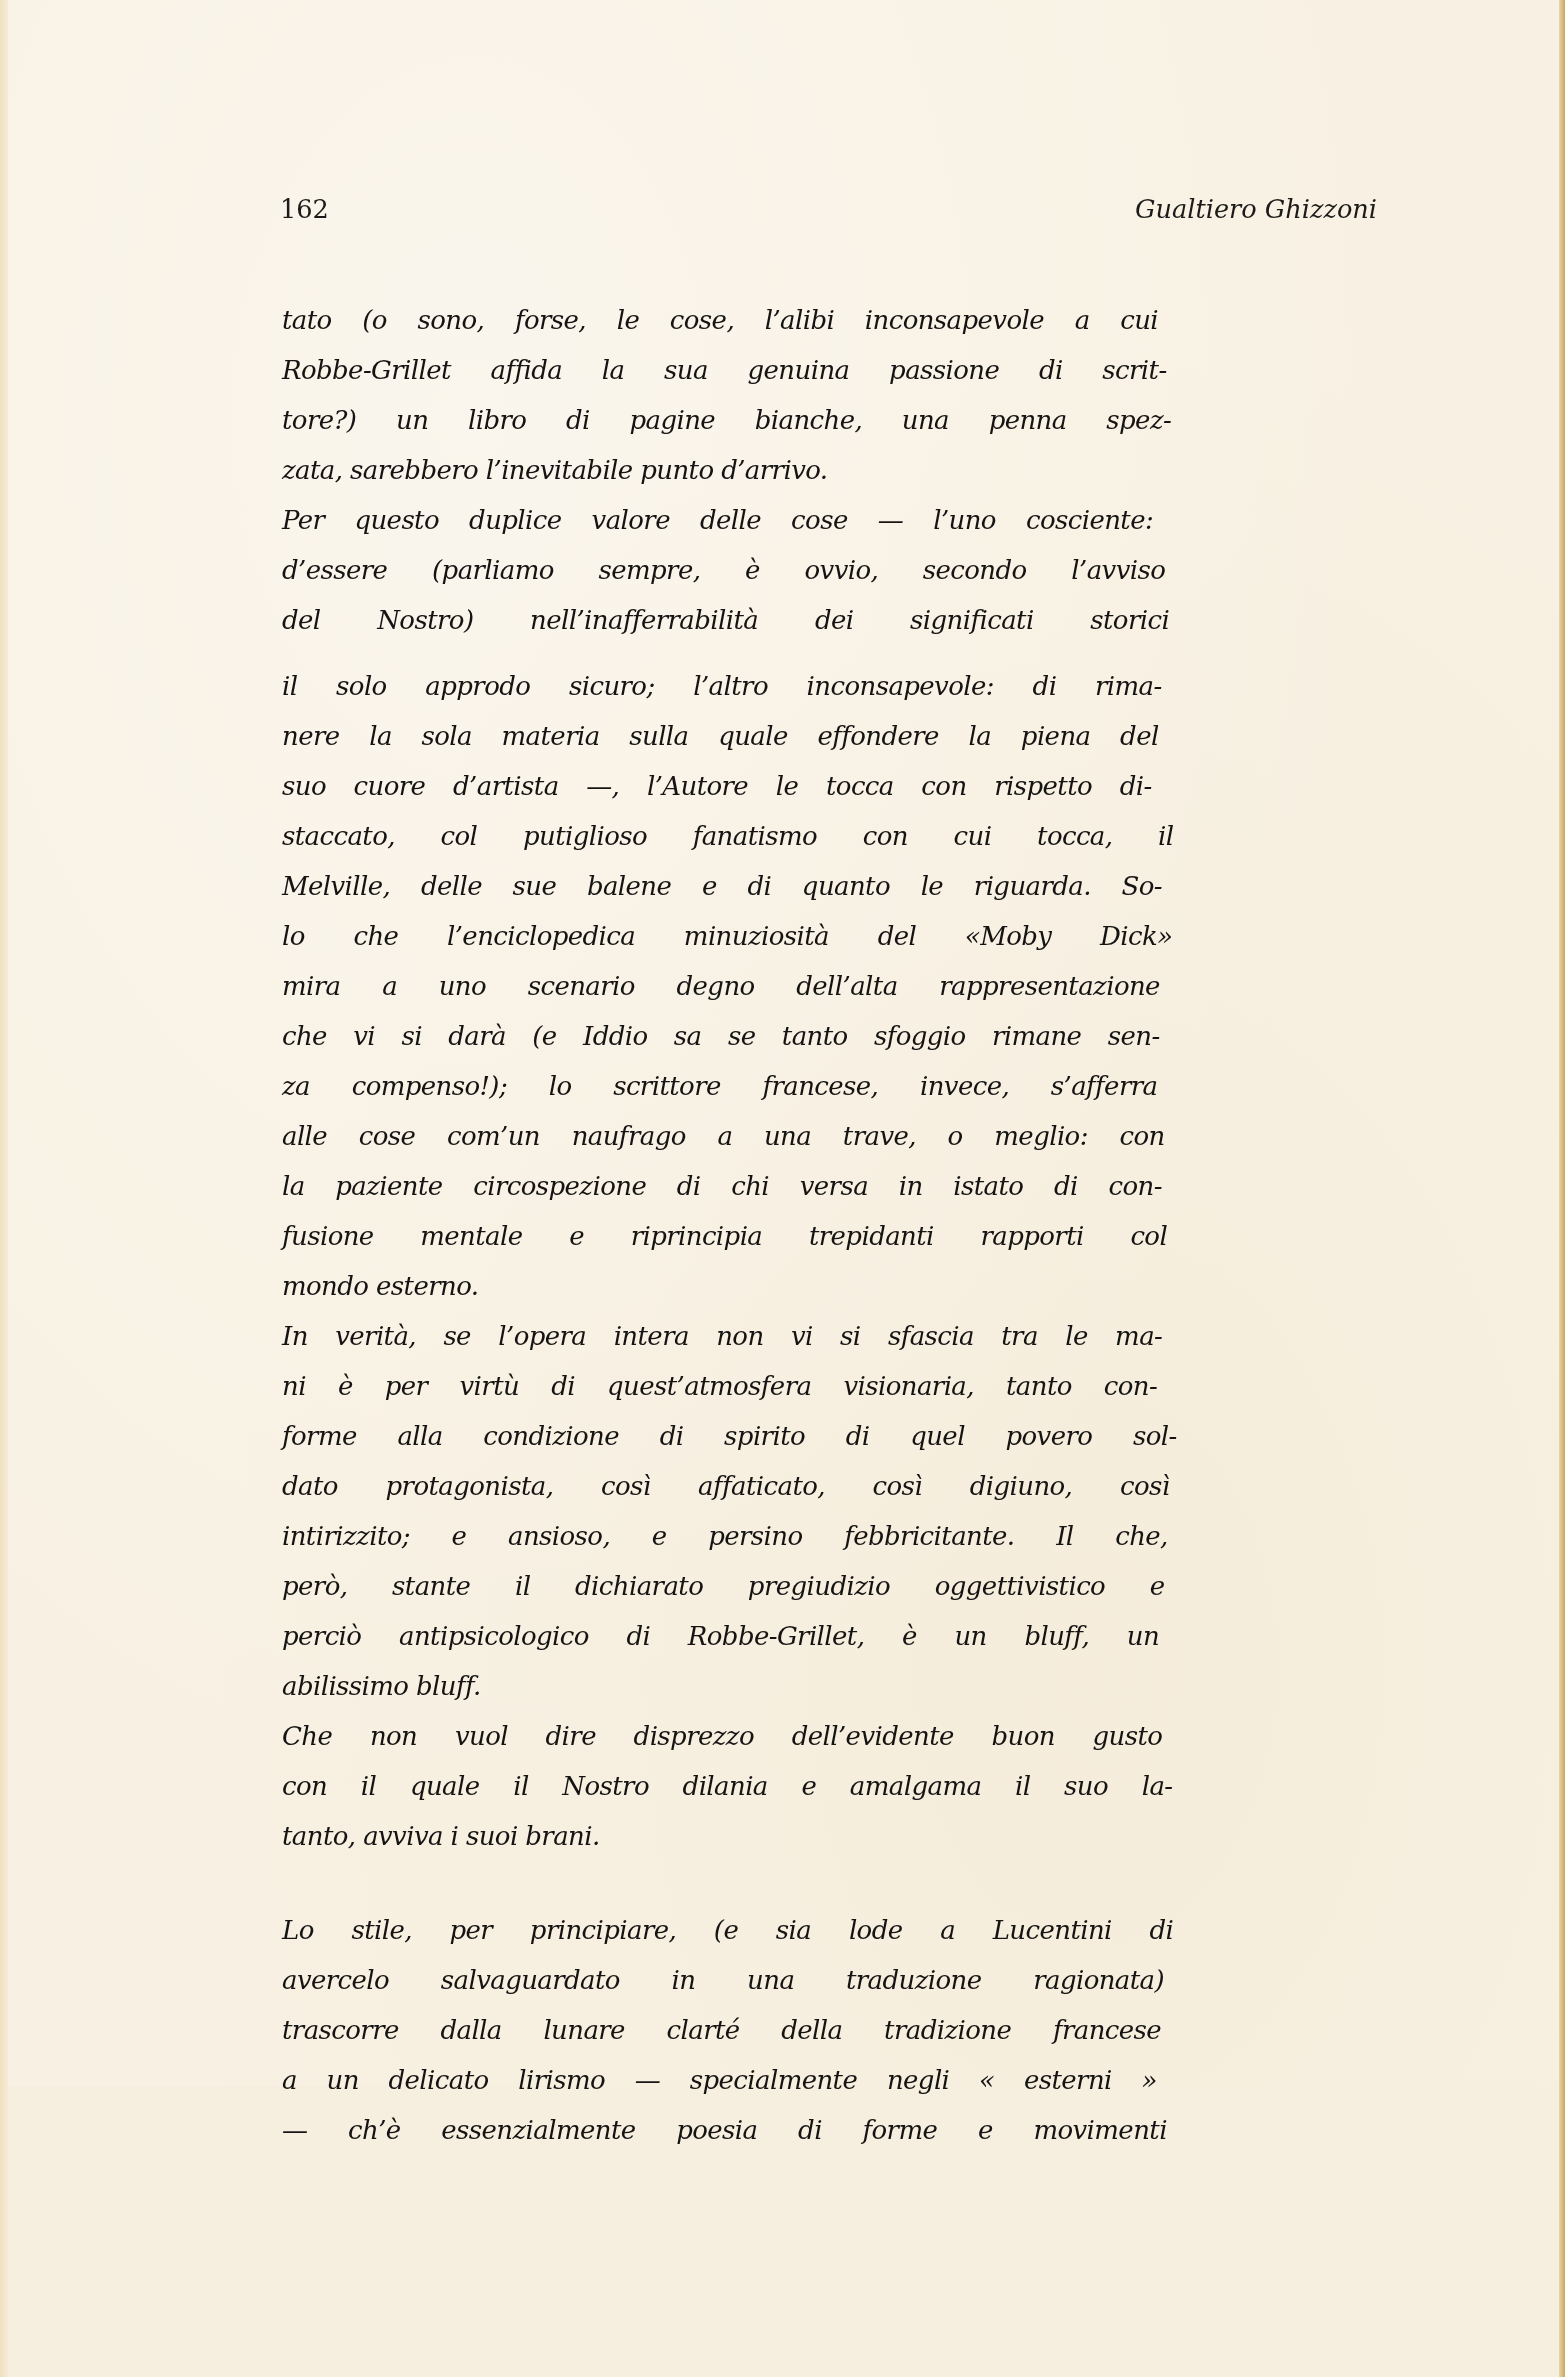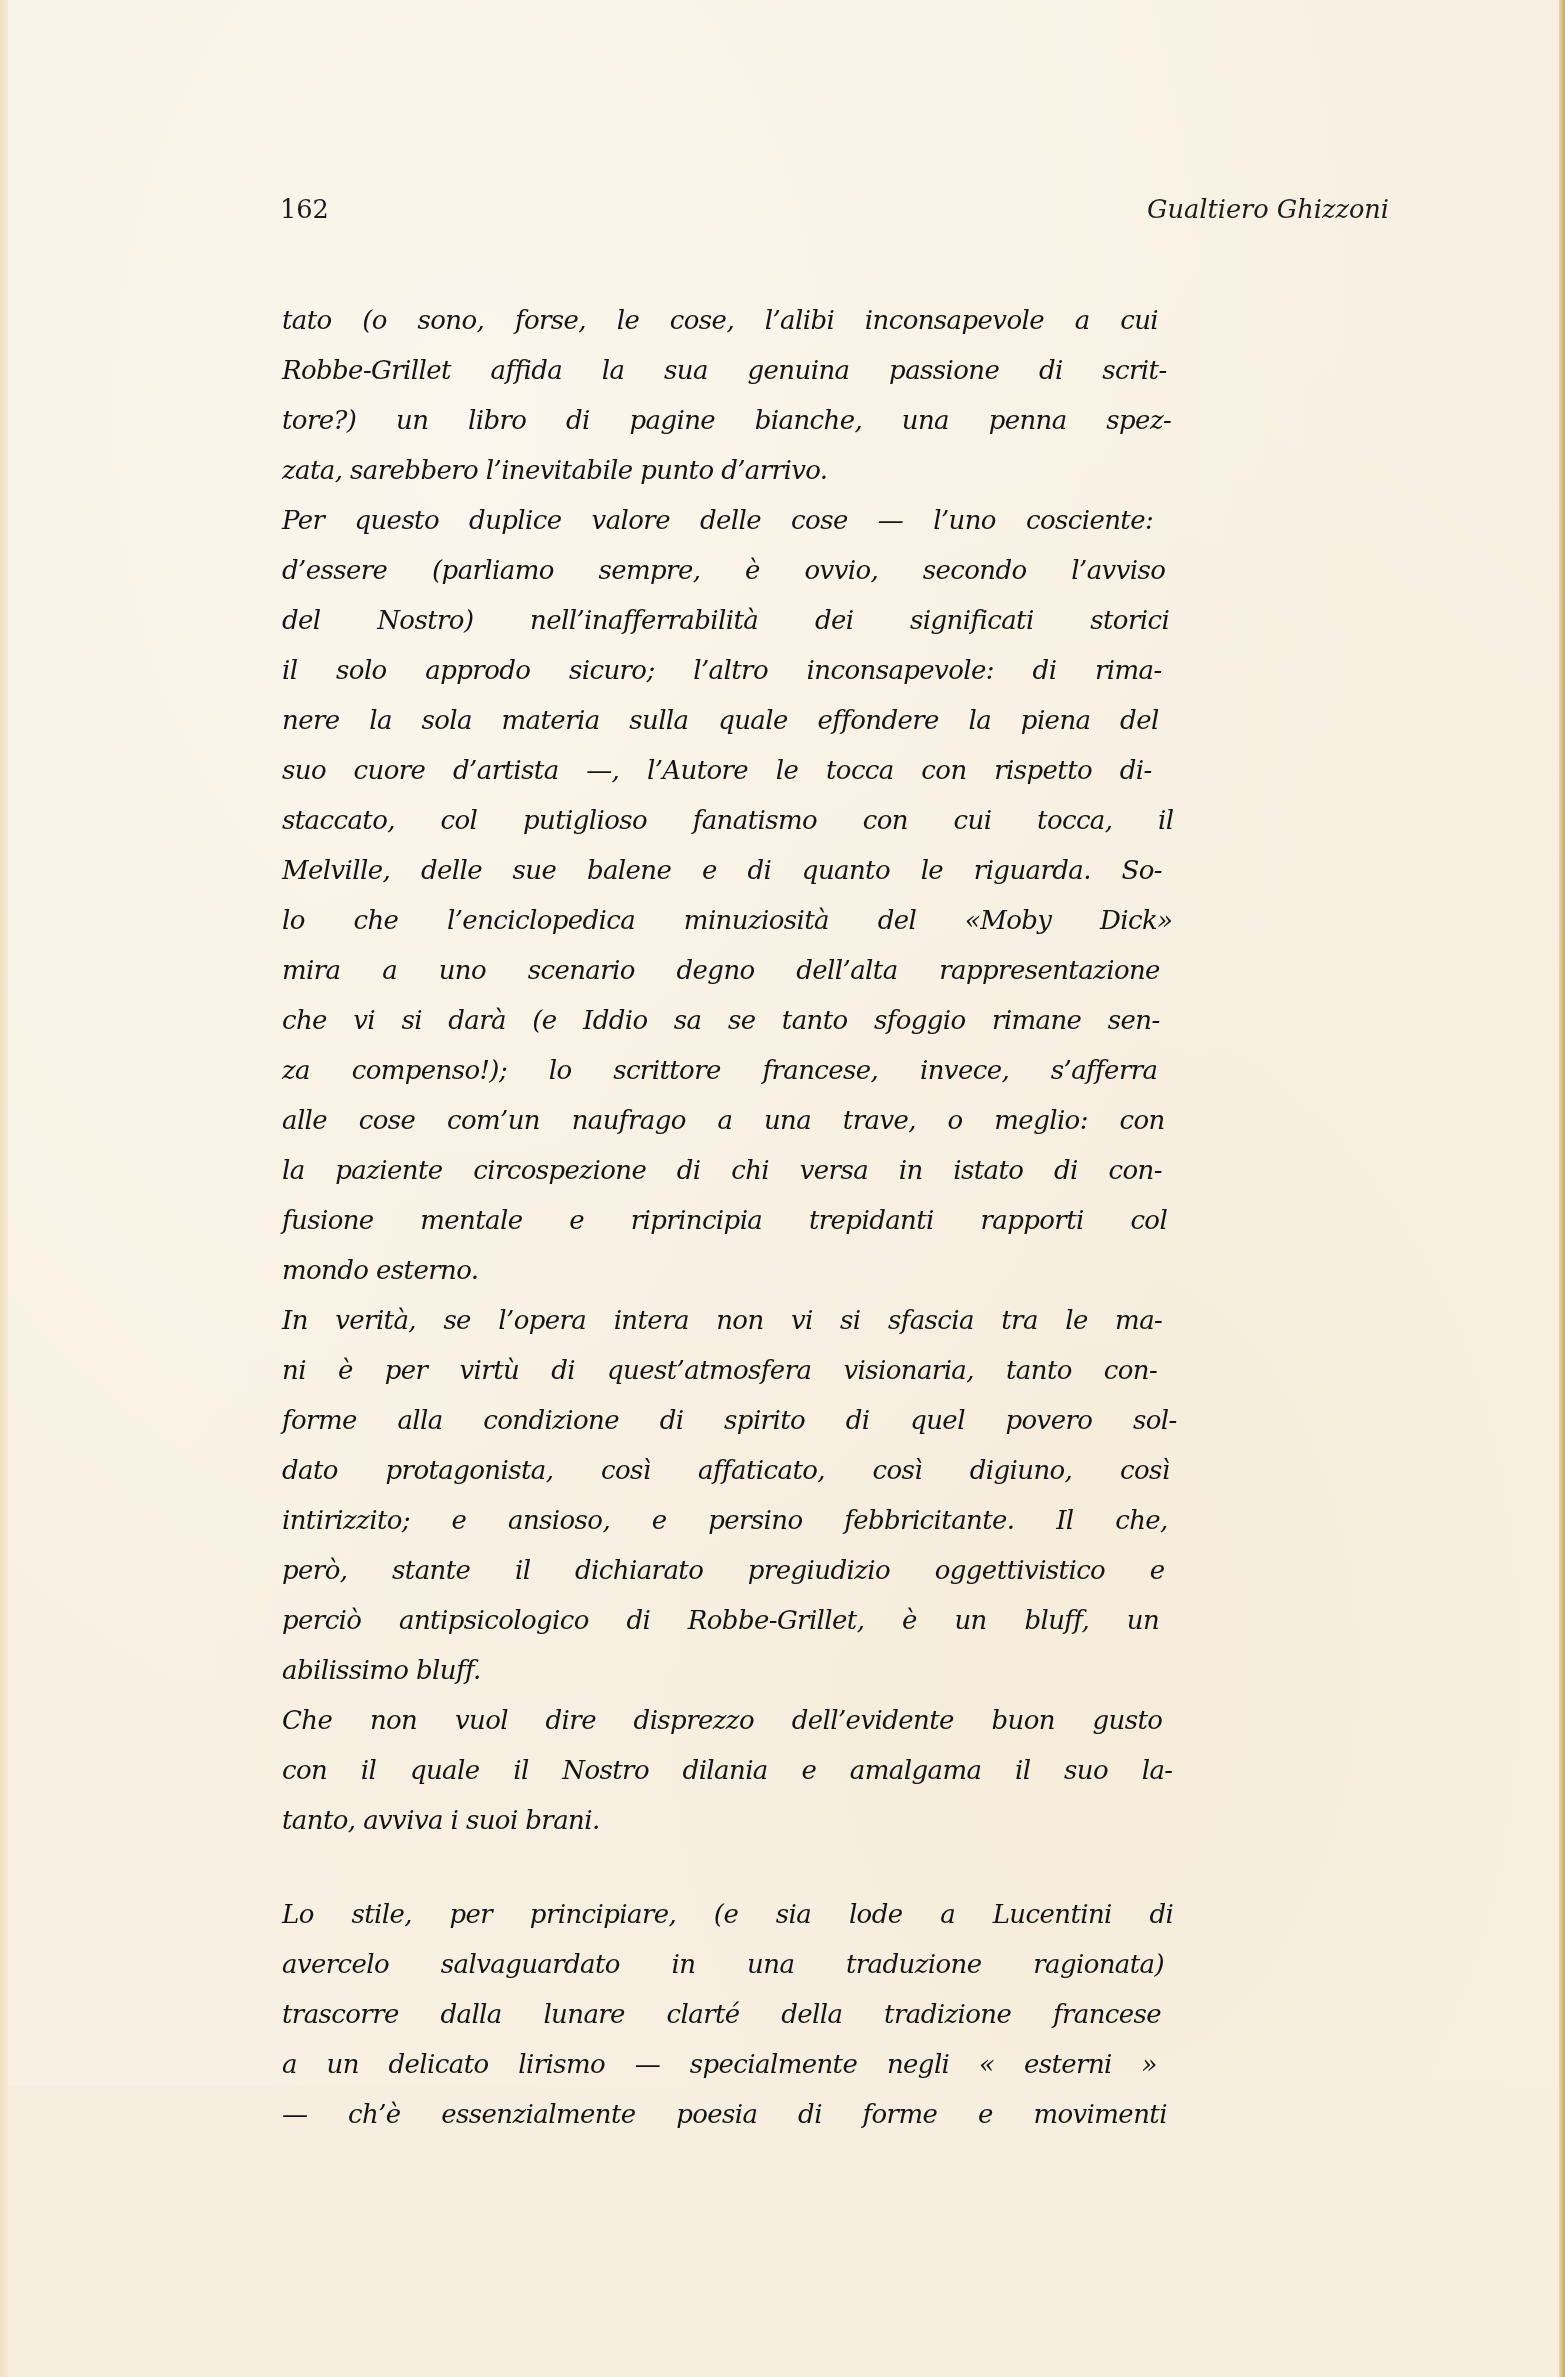--- a/index.html
+++ b/index.html
@@ -47,21 +47,21 @@
       font-size: 25.6px;
       color: #1c1b1a;
     }
     .page-number {
       position: absolute;
       left: 0;
       top: 0;
     }
     .author {
       position: absolute;
-      right: 4px;
+      right: 16px;
       top: 0;
       font-style: italic;
     }
     .body-text {
       position: absolute;
       top: 295px;
       left: 282px;
       width: 1111px;
       font-family: "DejaVu Serif", serif;
       font-style: italic;
@@ -94,21 +94,21 @@
   </div>
 
   <div class="body-text" id="body-text">
       <span class="line" style="display: block; word-spacing: 23px; text-align-last: left;">tato (o sono, forse, le cose, l’alibi inconsapevole a cui</span>
       <span class="line" style="display: block; word-spacing: 32px; text-align-last: left;">Robbe-Grillet affida la sua genuina passione di scrit-</span>
       <span class="line" style="display: block; word-spacing: 32px; text-align-last: left;">tore?) un libro di pagine bianche, una penna spez-</span>
       <span class="line last">zata, sarebbero l’inevitabile punto d’arrivo.</span>
       <span class="line" style="display: block; word-spacing: 22.4px; text-align-last: left;">Per questo duplice valore delle cose — l’uno cosciente:</span>
       <span class="line" style="display: block; word-spacing: 37px; text-align-last: left;">d’essere (parliamo sempre, è ovvio, secondo l’avviso</span>
       <span class="line" style="display: block; word-spacing: 49px; text-align-last: left;">del Nostro) nell’inafferrabilità dei significati storici</span>
-      <span class="line" style="display: block; word-spacing: 31px; text-align-last: left;">il solo approdo sicuro; l’altro inconsapevole: di rima-</span>
+      <span class="line" style="display: block; word-spacing: 31px; text-align-last: left; margin-top: 16px;">il solo approdo sicuro; l’altro inconsapevole: di rima-</span>
       <span class="line" style="display: block; word-spacing: 22px; text-align-last: left;">nere la sola materia sulla quale effondere la piena del</span>
       <span class="line" style="display: block; word-spacing: 20px; text-align-last: left;">suo cuore d’artista —, l’Autore le tocca con rispetto di-</span>
       <span class="line" style="display: block; word-spacing: 38px; text-align-last: left;">staccato, col putiglioso fanatismo con cui tocca, il</span>
       <span class="line" style="display: block; word-spacing: 23px; text-align-last: left;">Melville, delle sue balene e di quanto le riguarda. So-</span>
       <span class="line" style="display: block; word-spacing: 41px; text-align-last: left;">lo che l’enciclopedica minuziosità del «Moby Dick»</span>
       <span class="line" style="display: block; word-spacing: 34px; text-align-last: left;">mira a uno scenario degno dell’alta rappresentazione</span>
       <span class="line" style="display: block; word-spacing: 18.7px; text-align-last: left;">che vi si darà (e Iddio sa se tanto sfoggio rimane sen-</span>
       <span class="line" style="display: block; word-spacing: 34px; text-align-last: left;">za compenso!); lo scrittore francese, invece, s’afferra</span>
       <span class="line" style="display: block; word-spacing: 24px; text-align-last: left;">alle cose com’un naufrago a una trave, o meglio: con</span>
       <span class="line" style="display: block; word-spacing: 23px; text-align-last: left;">la paziente circospezione di chi versa in istato di con-</span>

